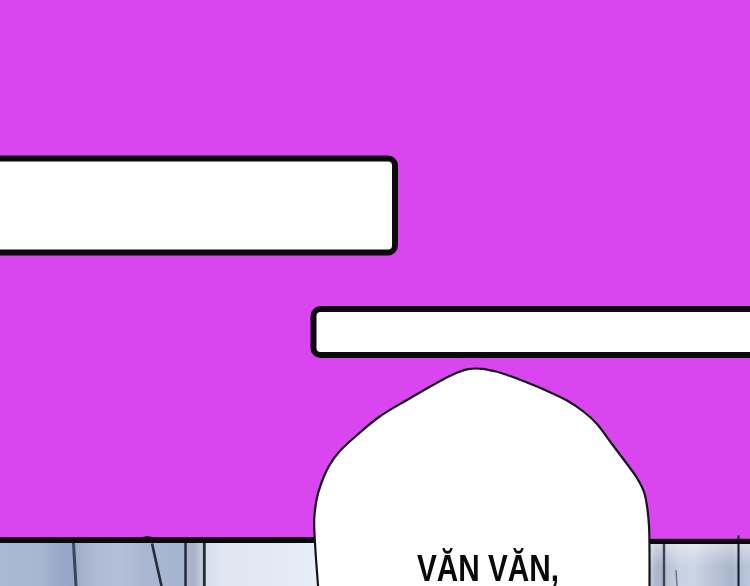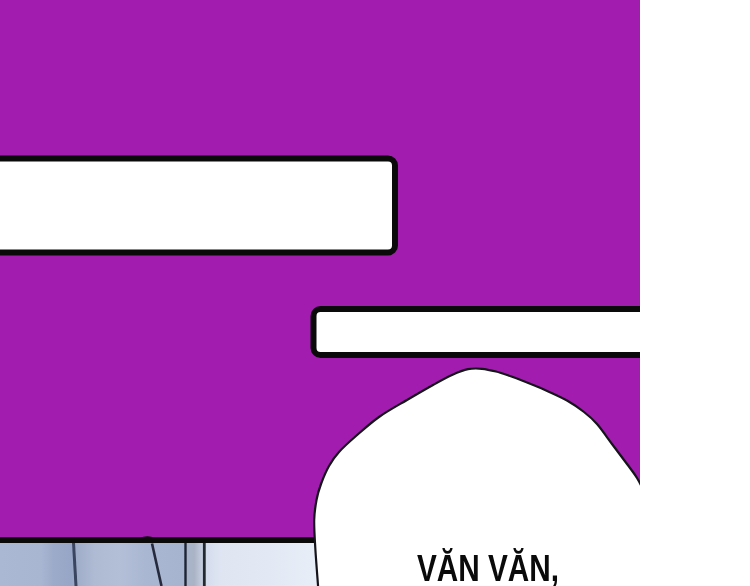--- a/index.html
+++ b/index.html
@@ -1,16 +1,16 @@
 <!DOCTYPE html>
 <html><head>
 <meta charset="utf-8">
 <style>
   html,body{margin:0;padding:0;background:#fff;}
-  #panel{position:relative;width:640px;height:586px;overflow:hidden;background:#a21caf;}
+  #panel{position:relative;width:750px;height:586px;overflow:hidden;background:#d946ef;}
 </style>
 </head>
 <body>
 <div id="panel">
 <svg width="750" height="586" viewBox="0 0 750 586" xmlns="http://www.w3.org/2000/svg">
   <defs>
     <linearGradient id="bandL" x1="0" y1="0" x2="316" y2="0" gradientUnits="userSpaceOnUse">
       <stop offset="0" stop-color="#abb8d4"></stop>
       <stop offset="0.13" stop-color="#a9b6d2"></stop>
       <stop offset="0.168" stop-color="#9dabca"></stop>

